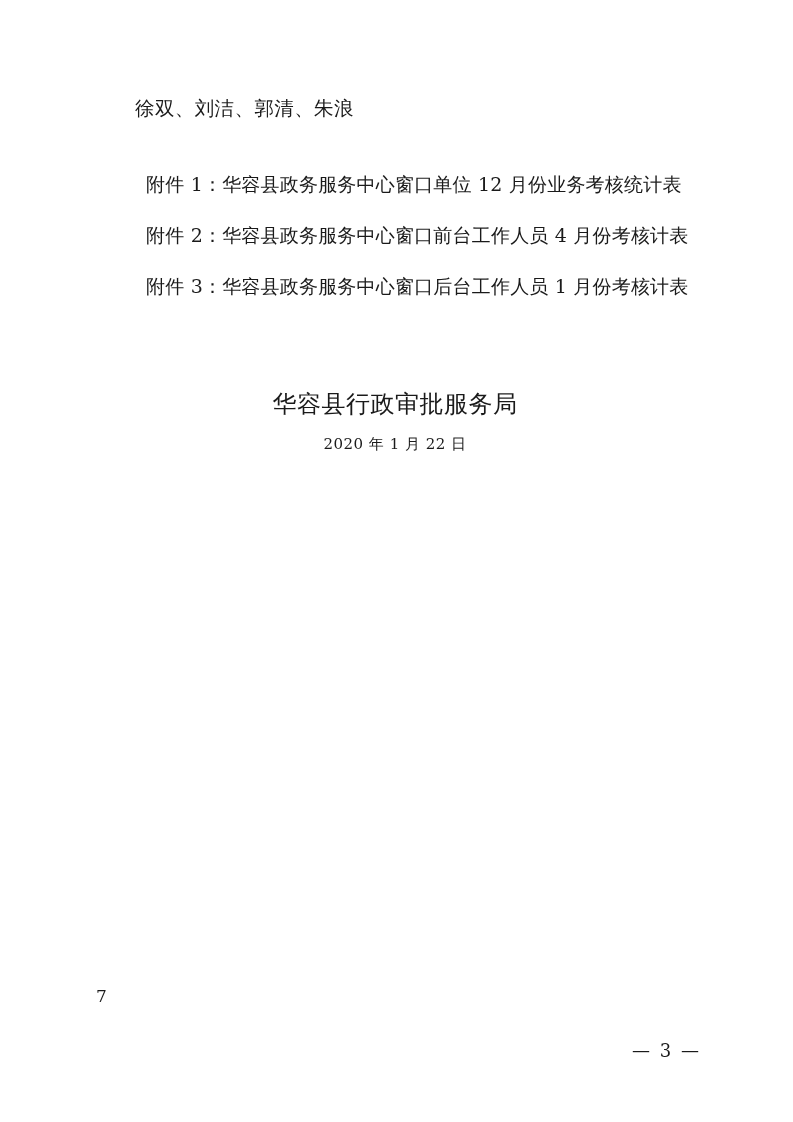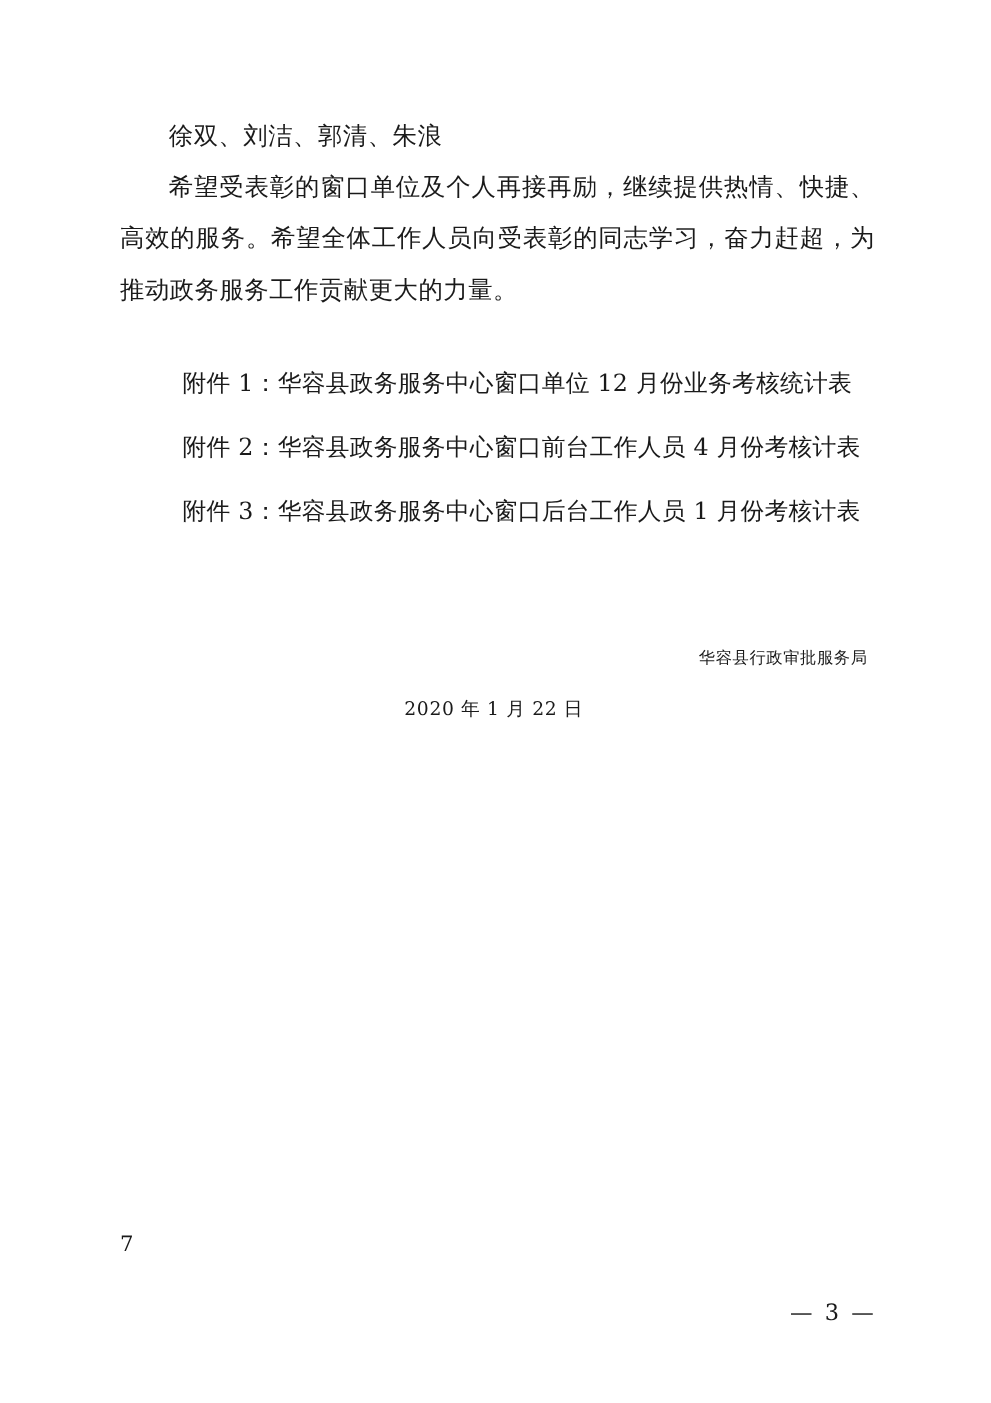--- a/index.html
+++ b/index.html
@@ -50,24 +50,23 @@
     text-indent: 2em;
     margin: 12px;
     white-space: nowrap;
   }
   .signature {
     margin-top: 78px;
     text-align: center;
     padding-right: 6px;
   }
   .sign-org {
-    font-size: 13px;
+    font-size: 24px;
     line-height: 40px;
     letter-spacing: 0.5px;
-    text-align: right;
   }
   .sign-date {
     font-size: 15px;
     line-height: 40px;
     letter-spacing: 0.5px;
   }
   .footer-left {
     position: absolute;
     left: 96px;
     top: 986px;
@@ -85,21 +84,20 @@
   }
 </style>
 </head>
 <body>
 
 <div class="page">
   <div class="content">
 
     <p class="para first-line-indent">徐双、刘洁、郭清、朱浪</p>
 
-    <p class="para first-line-indent">希望受表彰的窗口单位及个人再接再励，继续提供热情、快捷、高效的服务。希望全体工作人员向受表彰的同志学习，奋力赶超，为推动政务服务工作贡献更大的力量。</p>
 
     <div class="attachments">
       <p class="attach-line">附件 1：华容县政务服务中心窗口单位 12 月份业务考核统计表</p>
       <p class="attach-line">附件 2：华容县政务服务中心窗口前台工作人员 4 月份考核计表</p>
       <p class="attach-line">附件 3：华容县政务服务中心窗口后台工作人员 1 月份考核计表</p>
     </div>
 
     <div class="signature">
       <div class="sign-org">华容县行政审批服务局</div>
       <div class="sign-date">2020 年 1 月 22 日</div>

